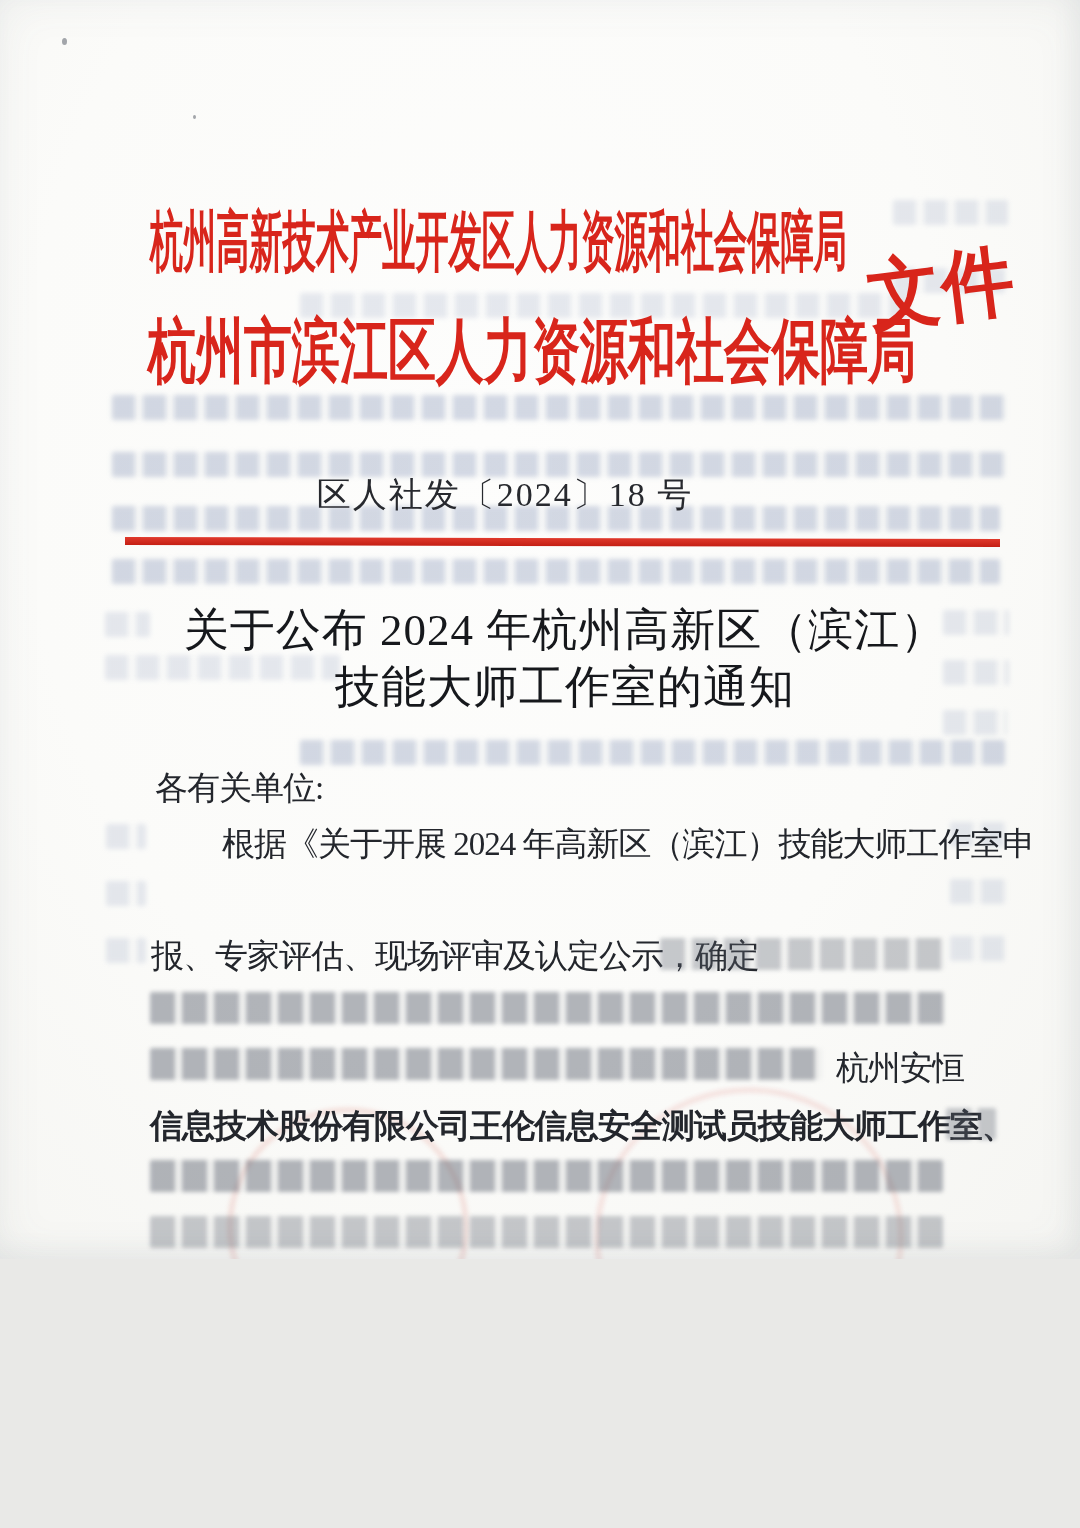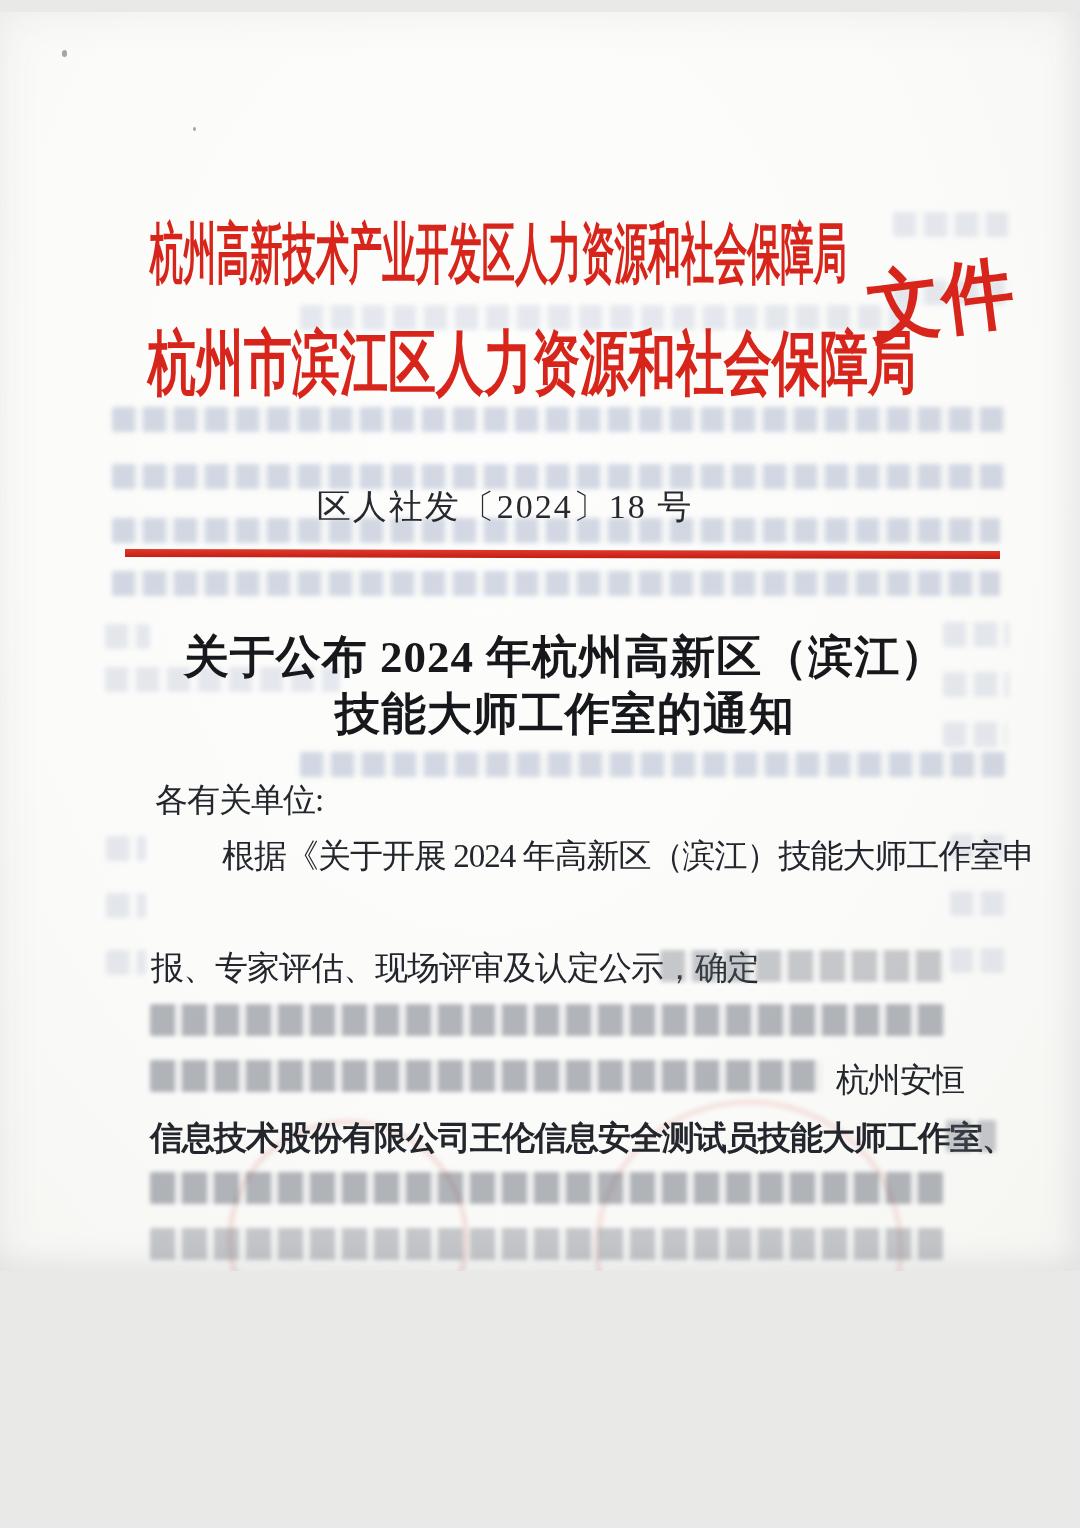--- a/index.html
+++ b/index.html
@@ -1,19 +1,19 @@
 <!DOCTYPE html>
 <html><head>
 <meta charset="utf-8">
 <style>
   html,body{margin:0;padding:0;background:#e9e9e7;}
   .page{
     position:relative;
     width:1080px;height:1259px;
-    margin:12px auto;
+    margin:0 auto;
     background:
       radial-gradient(ellipse at 45% 35%, #fdfdfc 0%, #fbfbf9 55%, #f5f5f2 100%);
     overflow:hidden;
     font-family:"Liberation Serif","DejaVu Serif",serif;
   }
   .page::after{
     content:"";position:absolute;inset:0;pointer-events:none;
     box-shadow:inset 0 0 46px rgba(90,100,120,0.08), inset -8px -10px 22px rgba(90,100,120,0.06);
   }
   .abs{position:absolute;white-space:nowrap;}
@@ -41,22 +41,22 @@
     font-size:34px;color:#27292e;letter-spacing:2px;
   }
   .red-rule{
     left:125px;top:538px;width:875px;height:8px;
     background:linear-gradient(180deg,#e0392c,#c41f14);
     transform:rotate(0.12deg);
   }
 
   
   .title{
-    left:0;right:0;top:617px;text-align:center;
-    font-size:45px;font-weight:bold;color:#16181c;
+    left:0;right:0;top:602px;text-align:center;
+    font-size:45px;font-weight:normal;color:#16181c;
     line-height:57px;letter-spacing:1px;
     padding-left:50px;
   }
 
   
   .bodyline{
     font-size:33px;color:#23262c;letter-spacing:-1px;
   }
 
   

